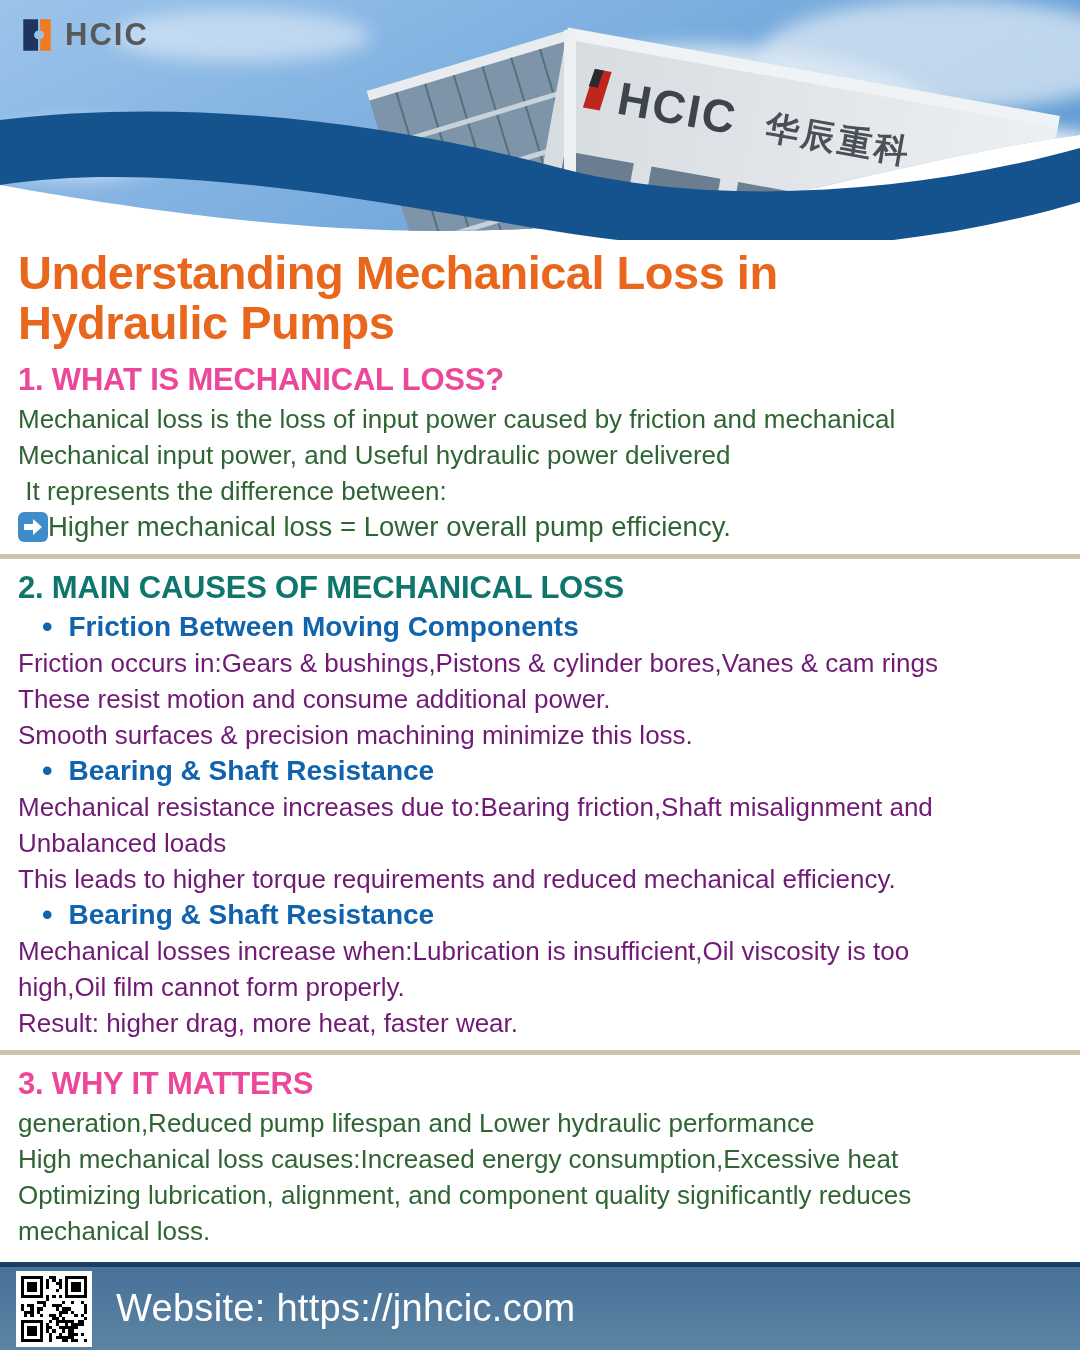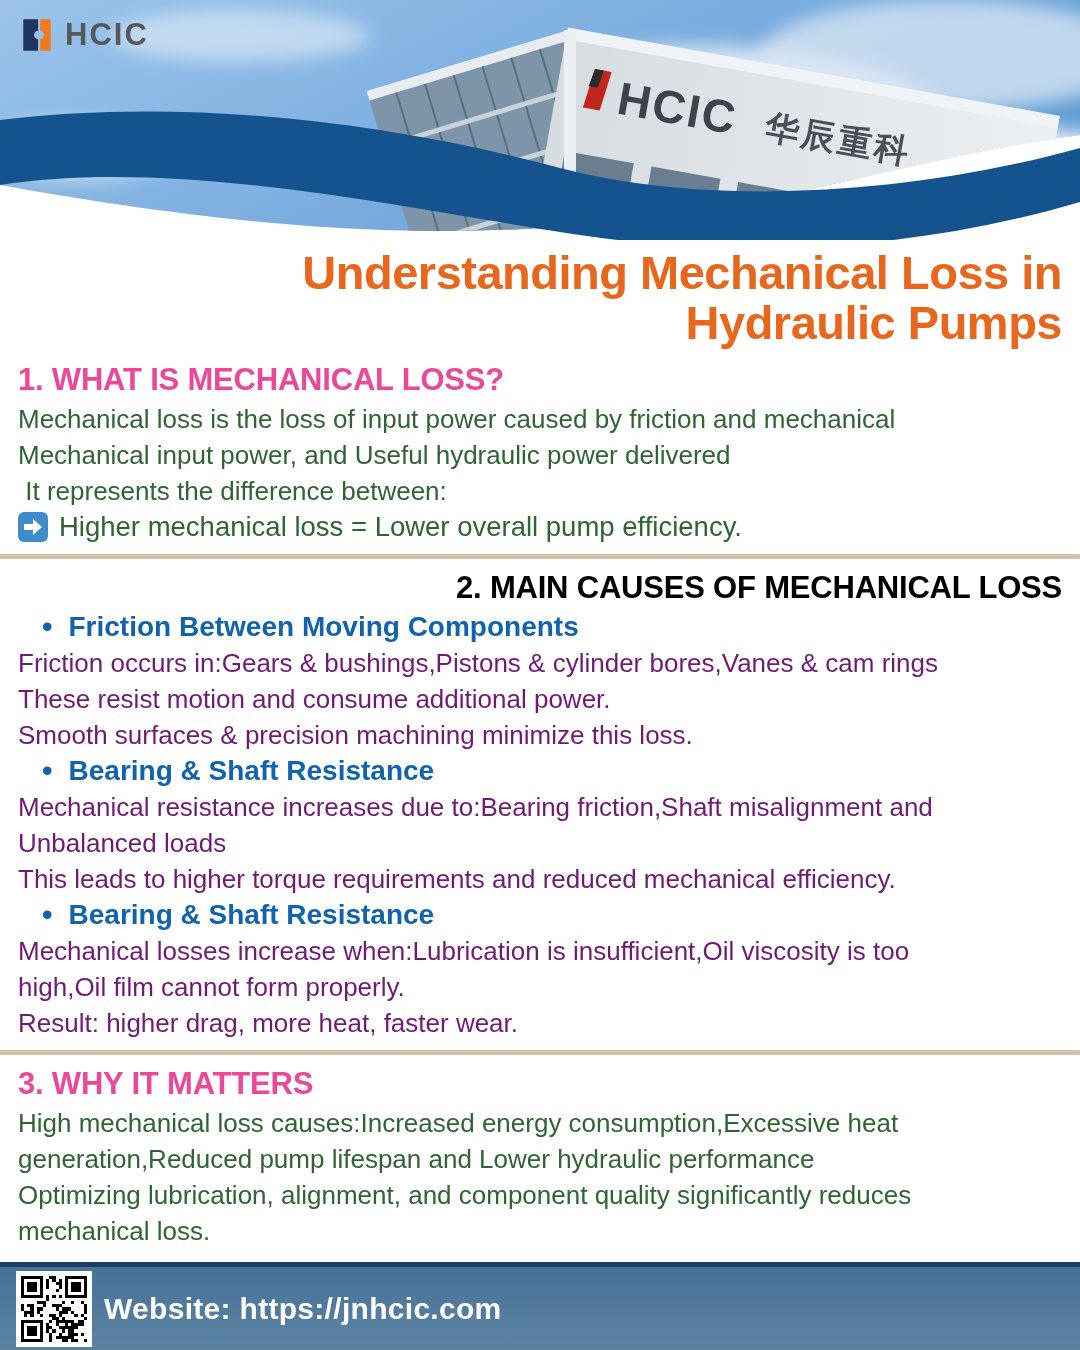--- a/index.html
+++ b/index.html
@@ -2,43 +2,43 @@
 <html><head>
 <meta charset="utf-8">
 <style>
   html,body{margin:0;padding:0;background:#e9e9e9;}
   .page{position:relative;width:1080px;height:1350px;background:#fff;overflow:hidden;
         font-family:"Liberation Sans",sans-serif;margin:0 auto;}
   .header-art{position:absolute;top:0;left:0;display:block;}
   .brand{position:absolute;top:16px;left:18px;display:flex;align-items:center;gap:9px;}
   .brand-text{font-size:31px;font-weight:bold;color:#57585A;letter-spacing:2px;}
   .content{position:absolute;top:240px;left:0;width:1080px;padding:0 18px;box-sizing:border-box;}
-  .title{margin:8px 0 12px;text-align:right;color:#E8671C;font-size:47px;line-height:50px;
+  .title{margin:8px 0 12px;text-align:left;color:#E8671C;font-size:47px;line-height:50px;
          font-weight:bold;letter-spacing:-0.5px;}
   .title-line{display:block;}
   h2{margin:7px 0 2px;font-size:31px;line-height:39px;font-weight:bold;letter-spacing:-0.2px;}
   .h-green{color:#ec4899;}
-  .h-blue{color:#000000;text-align:right;}
+  .h-blue{color:#0f766e;}
   .lines .line{font-size:26px;line-height:36px;white-space:pre;}
   .green .line{color:#2F6433;}
   .blue .line{color:#701a75;}
   .bullet-row{display:flex;align-items:flex-start;font-weight:bold;color:#1163AD;
               font-size:28px;line-height:36px;padding-left:24px;}
   .bullet-row::before{content:"\2022";margin-right:16px;font-size:30px;}
-  .callout{display:flex;align-items:center;gap:11px;font-size:27.5px;line-height:36px;}
+  .callout{display:flex;align-items:center;font-size:27.5px;line-height:36px;}
   .callout-text{color:#2F6433;}
   .arrow-badge{width:30px;height:30px;background:#3E8CCB;border-radius:6px;
                display:inline-flex;align-items:center;justify-content:center;flex:0 0 auto;}
   .divider{height:5px;background:#CCC3A9;margin:9px -18px;}
   .footer{position:absolute;left:0;bottom:0;width:1080px;height:83px;
           background:linear-gradient(180deg,#48719A 0%,#5C84A1 100%);
           border-top:5px solid #1C3E63;display:flex;align-items:center;box-sizing:content-box;}
   .qr{margin-left:16px;background:#fff;padding:5px;width:66px;height:66px;flex:0 0 auto;}
   .qr svg{display:block;}
-  .website{color:#fff;font-weight:bold;font-size:30px;margin-left:12px;letter-spacing:0.3px;}
+  .website{color:#fff;font-weight:normal;font-size:38px;margin-left:24px;letter-spacing:0.3px;}
 </style>
 </head>
 <body>
 
 <div class="page">
 
   <svg class="header-art" viewBox="0 0 1080 240" width="1080" height="240">
     <defs>
       <linearGradient id="sky" x1="0" y1="0" x2="1" y2="0.45">
         <stop offset="0" stop-color="#9CC4EA"></stop>
@@ -178,22 +178,22 @@
           <div class="line">high,Oil film cannot form properly.</div>
           <div class="line">Result: higher drag, more heat, faster wear.</div>
         </div>
     </section>
 
     <div class="divider"></div>
 
     <section>
       <h2 class="h-green">3. WHY IT MATTERS</h2>
       <div class="lines green">
+          <div class="line">generation,Reduced pump lifespan and Lower hydraulic performance</div>
           <div class="line">High mechanical loss causes:Increased energy consumption,Excessive heat</div>
-          <div class="line">generation,Reduced pump lifespan and Lower hydraulic performance</div>
           <div class="line">Optimizing lubrication, alignment, and component quality significantly reduces</div>
           <div class="line">mechanical loss.</div>
         </div>
     </section>
 
   </main>
 
   <footer class="footer">
     <div class="qr">
       <svg id="qr-svg" width="66" height="66" viewBox="0 0 21 21" shape-rendering="crispEdges">

